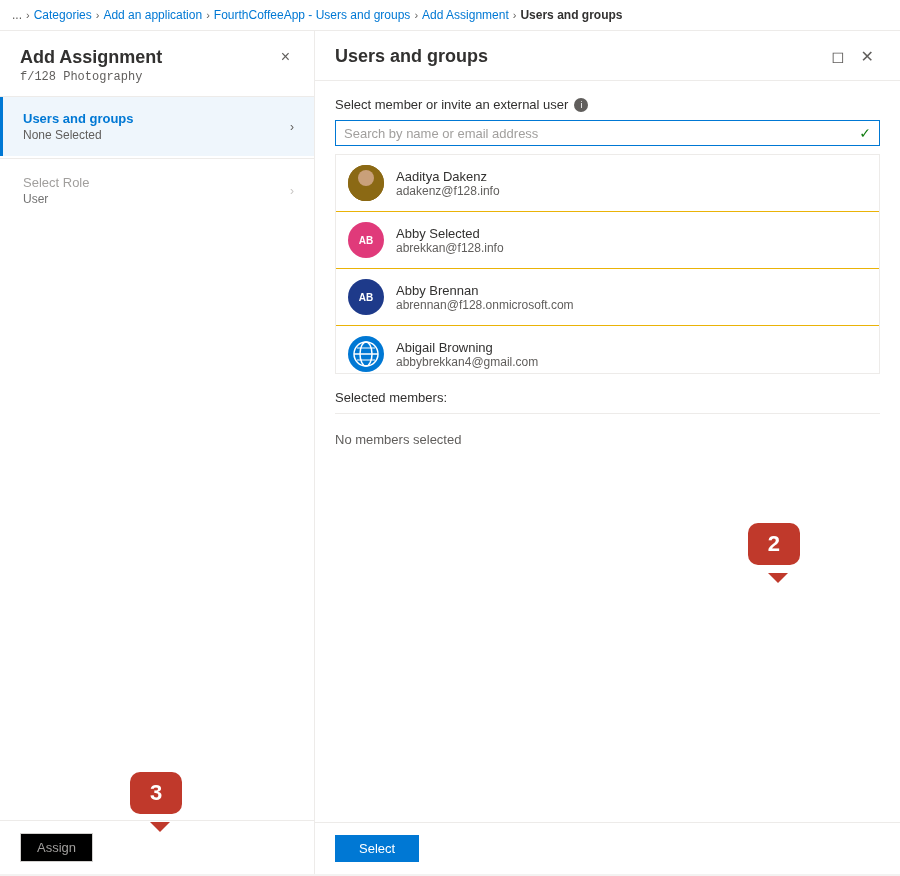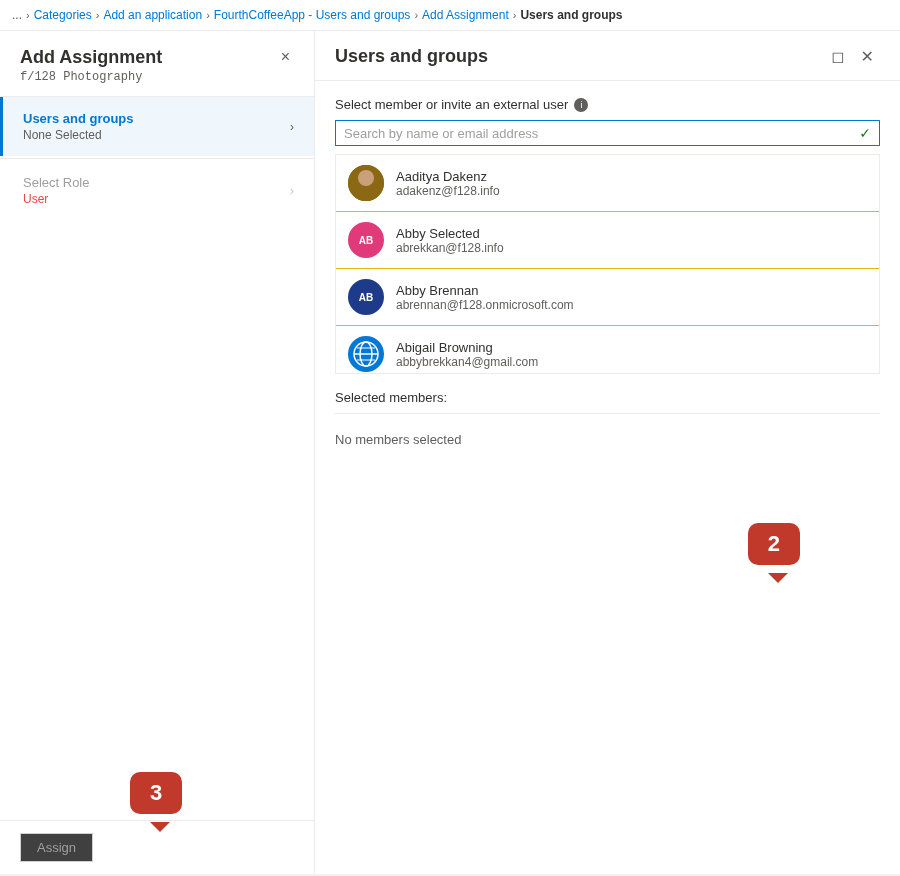--- a/index.html
+++ b/index.html
@@ -40,34 +40,34 @@
 
     .nav-item {
       display: flex; align-items: center; justify-content: space-between;
       padding: 14px 20px; cursor: pointer; border-left: 3px solid transparent;
     }
     .nav-item.active { background: #eff6fc; border-left-color: #0078d4; }
     .nav-item.active .nav-item-title { color: #0078d4; font-weight: 600; }
     .nav-item-content .nav-item-title { font-size: 13px; color: #323130; }
     .nav-item-content .nav-item-value { font-size: 12px; color: #605e5c; margin-top: 2px; }
     .nav-item.disabled .nav-item-title { color: #a19f9d; }
-    .nav-item.disabled .nav-item-value { color: #ef4444; }
+    .nav-item.disabled .nav-item-value { color: #737373; }
     .chevron { color: #605e5c; font-size: 12px; }
     .nav-item.disabled .chevron { color: #c8c6c4; }
 
     .left-footer {
       position: absolute; bottom: 0; left: 0; right: 0;
       padding: 12px 20px; background: #fff;
       border-top: 1px solid #edebe9;
       display: flex; align-items: center; gap: 12px;
     }
 
     
     .btn-assign {
-      padding: 6px 16px; background: #404040; color: #a19f9d;
+      padding: 6px 16px; background: #000000; color: #a19f9d;
       border: 1px solid #d2d0ce; cursor: not-allowed; font-size: 13px;
     }
 
     
     .right-panel {
       flex: 1; background: #fff; display: flex; flex-direction: column;
       position: relative;
     }
     .right-header {
       padding: 14px 20px 12px;
@@ -295,15 +295,18 @@
       <div class="selected-members-label">Selected members:</div>
       <div class="selected-members-area">
         <div class="no-members">No members selected</div>
       </div>
 
       <div style="position: relative; height: 120px;">
         <div class="annotation-badge" style="bottom: 10px; right: 80px;">2</div>
       </div>
     </div>
 
+    <div class="right-footer">
+      <button class="btn-select">Select</button>
+    </div>
   </div>
 
 </div>
 
 </body></html>

